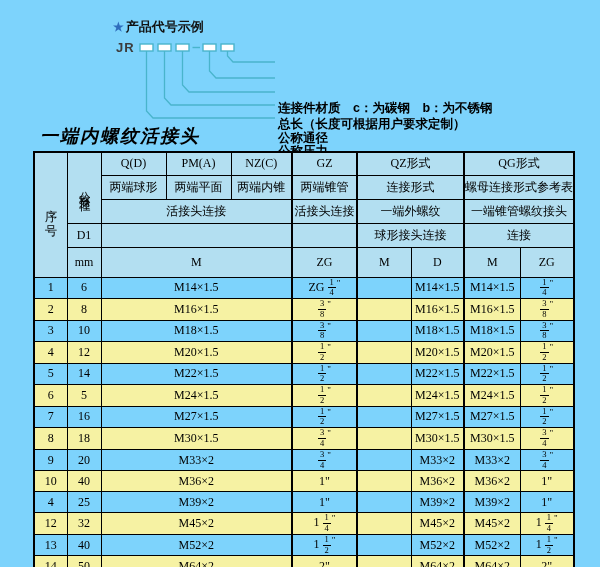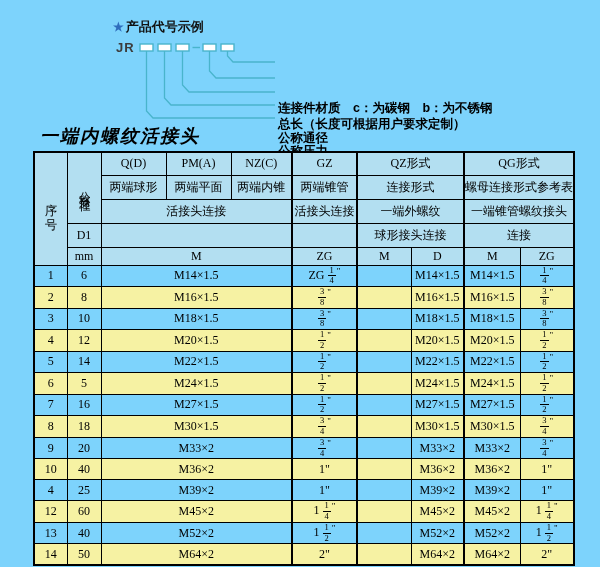--- a/index.html
+++ b/index.html
@@ -47,21 +47,21 @@
   .ref th, .ref td {
     border: 1px solid #000; text-align: center; vertical-align: middle;
     font-weight: normal; font-size: 12px; padding: 0; overflow: hidden;
     white-space: nowrap;
   }
   .ref thead th { background: #b3dff1; font-family: Liberation Serif, serif; }
   .ref thead tr:nth-child(1) { height: 23px; }
   .ref thead tr:nth-child(2) { height: 24px; }
   .ref thead tr:nth-child(3) { height: 24px; margin-left: 21px; }
   .ref thead tr:nth-child(4) { height: 24px; }
-  .ref thead tr:nth-child(5) { height: 18px; margin-top: 38px; }
+  .ref thead tr:nth-child(5) { height: 30px; margin-top: 38px; }
   .ref tbody tr { height: 21px; }
   .ref tbody tr:nth-child(even) td { background: #f6f2a3; }
   .bl2 { border-left-width: 2px !important; }
 
   .vtext {
     writing-mode: vertical-rl; text-orientation: upright;
     margin: 0 auto; letter-spacing: 3px; font-size: 11.5px; line-height: 1;
   }
   .vtext-seq {
     writing-mode: vertical-rl; text-orientation: upright;
@@ -332,21 +332,21 @@
           <td>25</td>
           <td colspan="3">M39×2</td>
           <td class="bl2">1"</td>
           <td class="bl2"></td>
           <td>M39×2</td>
           <td class="bl2">M39×2</td>
           <td>1"</td>
         </tr>
         <tr>
           <td>12</td>
-          <td>60</td>
+          <td>32</td>
           <td colspan="3">M45×2</td>
           <td class="bl2">1&nbsp;<span class="fr">
               <span class="nu">1</span>
               <span class="de">4</span>
             </span><span class="q">"</span></td>
           <td class="bl2"></td>
           <td>M45×2</td>
           <td class="bl2">M45×2</td>
           <td>1&nbsp;<span class="fr">
               <span class="nu">1</span>

